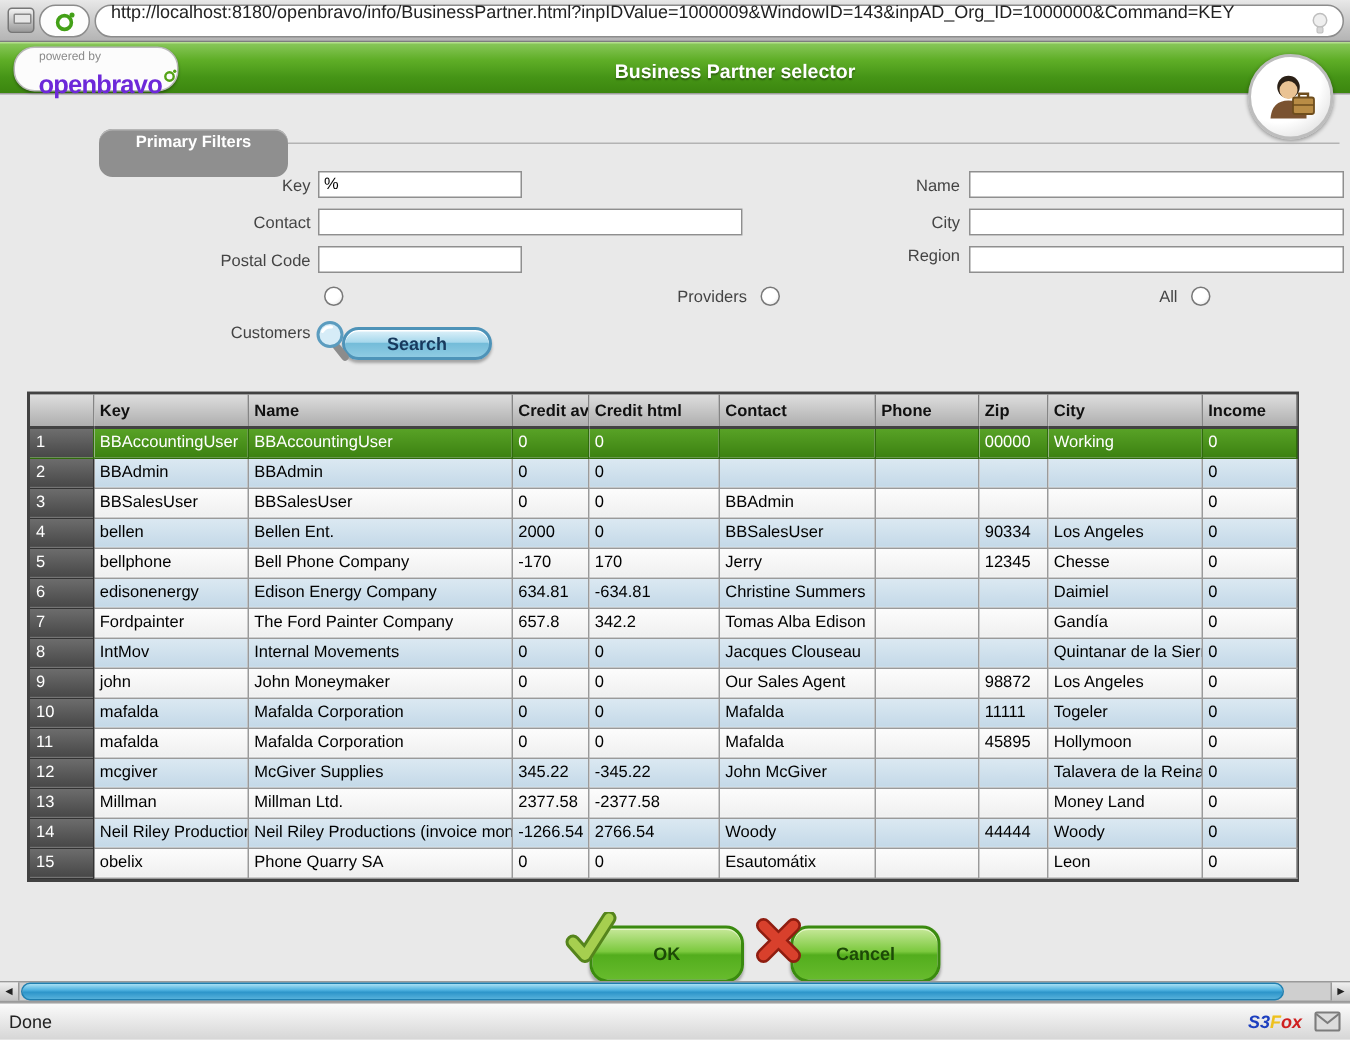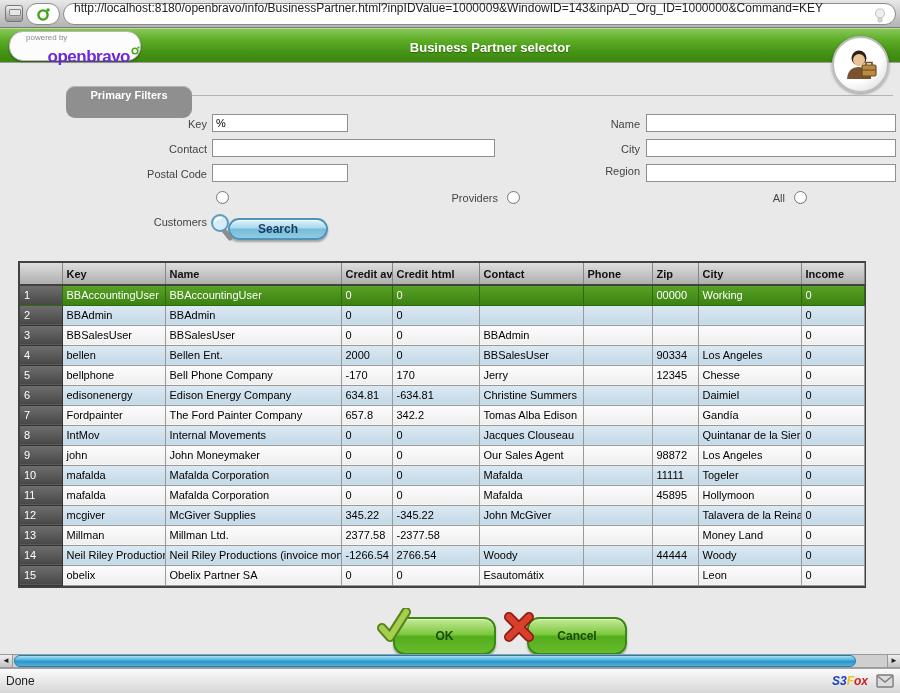--- a/index.html
+++ b/index.html
@@ -19,21 +19,21 @@
     border:1px solid #8c8c8c; border-radius:11px; display:flex; align-items:center; padding:0 26px 12px 10px; }
   .url-text { font-size:12px; color:#222; white-space:nowrap; overflow:hidden; width:100%; border:none; outline:none; font-family:"Liberation Sans",sans-serif; background:transparent; }
   .url-action { position:absolute; right:8px; top:4px; opacity:.55; }
 
   
   .greenbar { position:absolute; left:0; top:28px; width:900px; height:35px;
     background:linear-gradient(#8cc95e 0%, #5fae27 35%, #459416 70%, #3c860f 100%);
     border-bottom:1px solid #9e9e9e; box-shadow:inset 0 1px 0 #b4de8e; }
   .page-title { position:absolute; left:330px; top:40px; width:320px; text-align:center;
     color:#ffffff; font-weight:bold; font-size:13px; text-shadow:0 1px 1px rgba(0,0,0,.35); }
-  .logo-pill { position:absolute; left:9px; top:31px; width:132px; height:30px; background:#fcfcfc;
+  .logo-pill { position:absolute; left:9px; top:31px; width:110px; height:30px; background:#fcfcfc;
     border:1px solid #b9b9b9; border-radius:14px; box-shadow:0 1px 2px rgba(0,0,0,.35); padding:2px 0 0 14px; }
   .powered-by { font-size:8px; color:#8a8a8a; line-height:8px; padding-left:2px; }
   .brand { font-size:17px; font-weight:bold; color:#6d28d9; letter-spacing:-.5px; line-height:16px;text-align:right; }
   .brand-mark { display:inline-block; vertical-align:7px; margin-left:1px; }
 
   .avatar { position:absolute; left:832px; top:36px; width:57px; height:57px; border-radius:50%;
     background:radial-gradient(circle at 35% 30%, #ffffff 55%, #d2d2d2); border:2px solid #bdbdbd;
     box-shadow:0 1px 3px rgba(0,0,0,.4); display:flex; align-items:center; justify-content:center; }
 
   
@@ -367,21 +367,21 @@
     <td>2766.54</td>
     <td>Woody</td>
     <td></td>
     <td>44444</td>
     <td>Woody</td>
     <td>0</td>
   </tr>
         <tr>
     <td class="num">15</td>
     <td>obelix</td>
-    <td>Obelix Partner SA</td>
+    <td>Phone Quarry SA</td>
     <td>0</td>
     <td>0</td>
     <td>Esautomátix</td>
     <td></td>
     <td></td>
     <td>Leon</td>
     <td>0</td>
   </tr>
       </tbody>
   </table>

